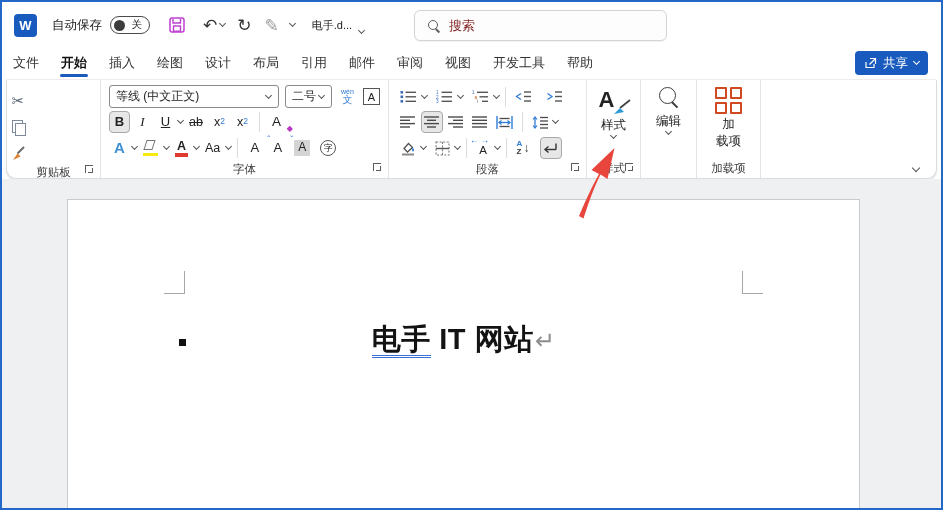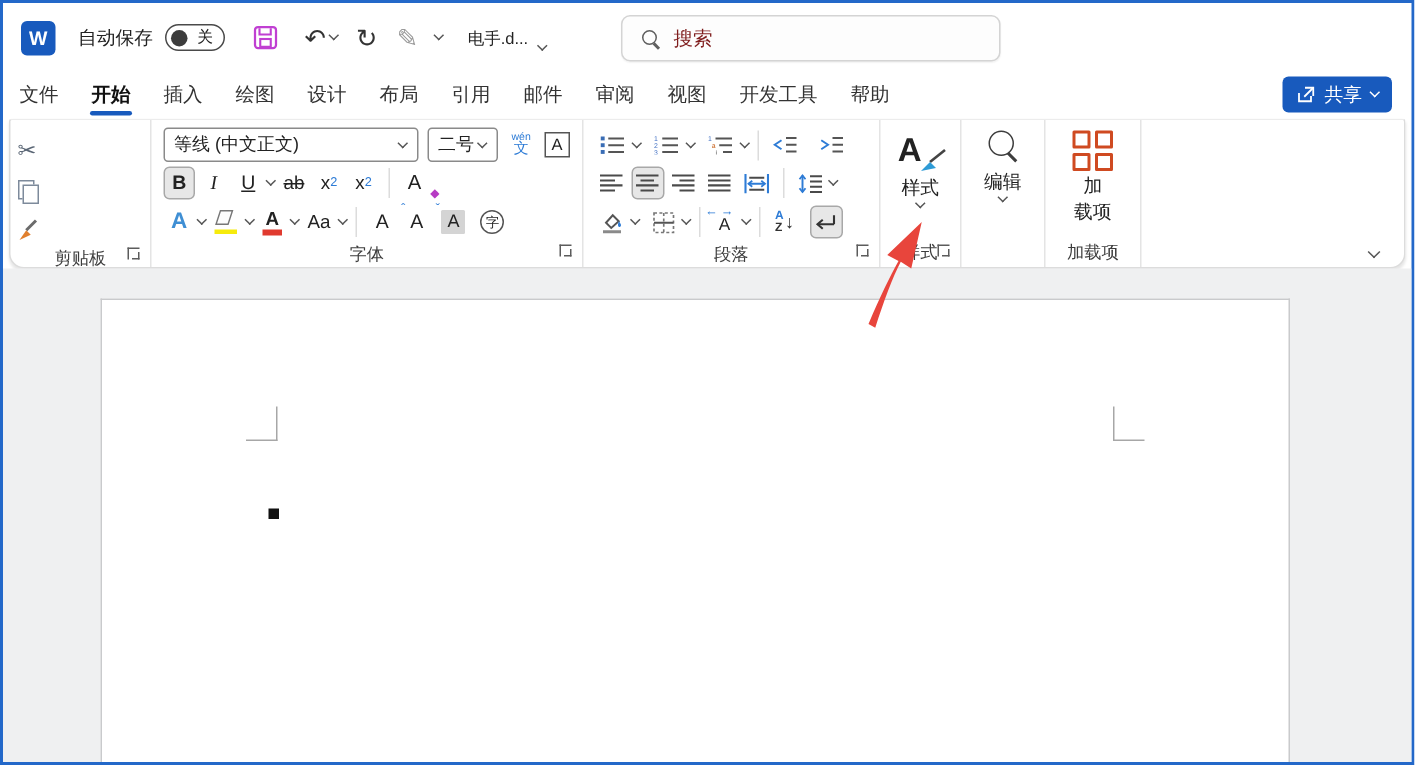--- a/index.html
+++ b/index.html
@@ -578,20 +578,23 @@
     <div class="rgroup g-rest">
       <span class="chev collapse-chev"></span>
     </div>
   </div>
 
   <div class="docarea">
     <div class="page">
       <span class="cropmark tl"></span>
       <span class="cropmark tr"></span>
       <span class="bullet-sq"></span>
+      <div class="heading">
+        <span class="u2">电手</span><span> IT 网站</span><span class="pmark">↵</span>
+      </div>
     </div>
   </div>
 
   <svg class="arrow-overlay" viewBox="0 0 943 510">
     <path d="M577,214 C585,195 591,183 597,172 L589.5,168 L612.5,146 L605.5,177 L598.5,172.5
              C593,183 587.5,198 581.5,216.5 Z" fill="#e8453c"></path>
   </svg>
 
 </div>
 

